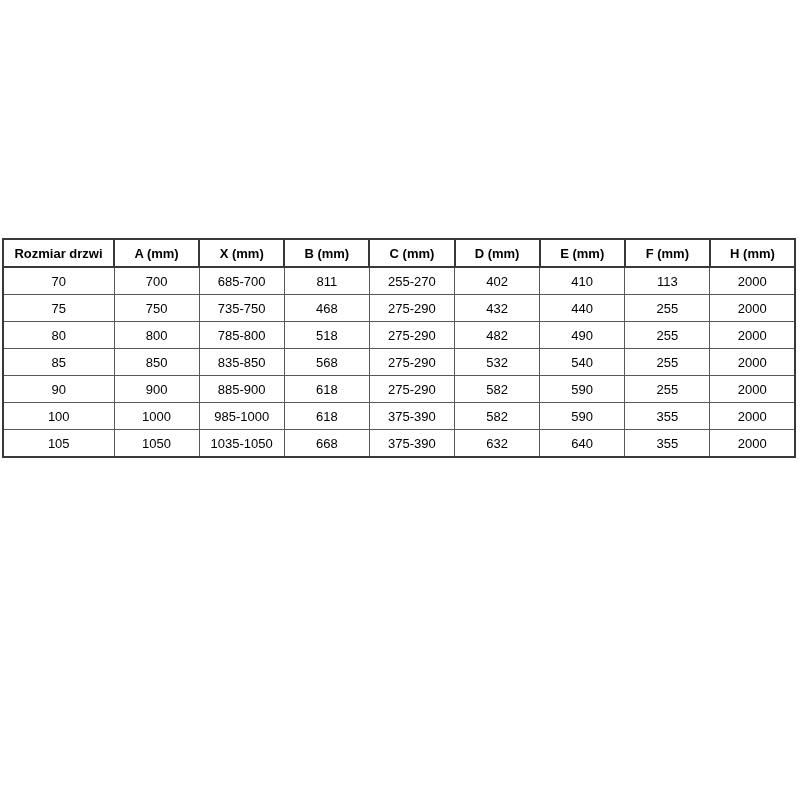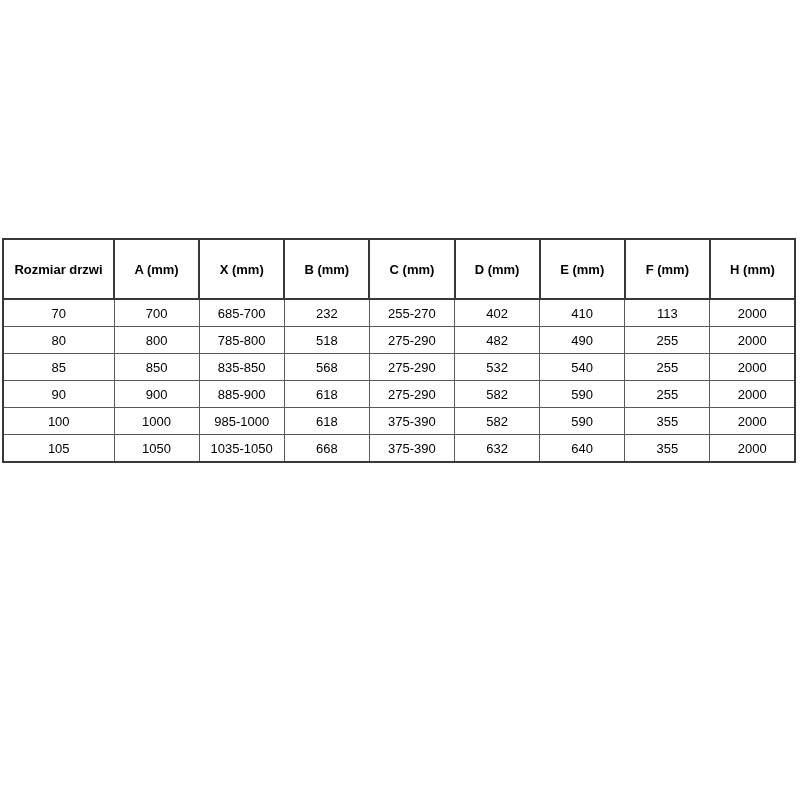--- a/index.html
+++ b/index.html
@@ -27,21 +27,21 @@
     table-layout: fixed;
     border: 2px solid #383838;
   }
   table.spec-table th {
     border: 2px solid #383838;
     font-weight: bold;
     font-size: 13px;
     height: 26px;
     text-align: center;
     vertical-align: middle;
-    padding: 16px 2px;
+    padding: 0 2px;
     background: #ffffff;
   }
   table.spec-table td {
     border: 1px solid #595959;
     font-size: 13px;
     font-weight: normal;
     height: 26px;
     text-align: center;
     vertical-align: middle;
     padding: 0 2px;
@@ -75,25 +75,36 @@
           <th>E (mm)</th>
           <th>F (mm)</th>
           <th>H (mm)</th>
         </tr>
     </thead>
     <tbody>
         <tr>
           <td>70</td>
           <td>700</td>
           <td>685-700</td>
-          <td>232</td>
+          <td>811</td>
           <td>255-270</td>
           <td>402</td>
           <td>410</td>
           <td>113</td>
+          <td>2000</td>
+        </tr>
+        <tr>
+          <td>75</td>
+          <td>750</td>
+          <td>735-750</td>
+          <td>468</td>
+          <td>275-290</td>
+          <td>432</td>
+          <td>440</td>
+          <td>255</td>
           <td>2000</td>
         </tr>
         <tr>
           <td>80</td>
           <td>800</td>
           <td>785-800</td>
           <td>518</td>
           <td>275-290</td>
           <td>482</td>
           <td>490</td>

